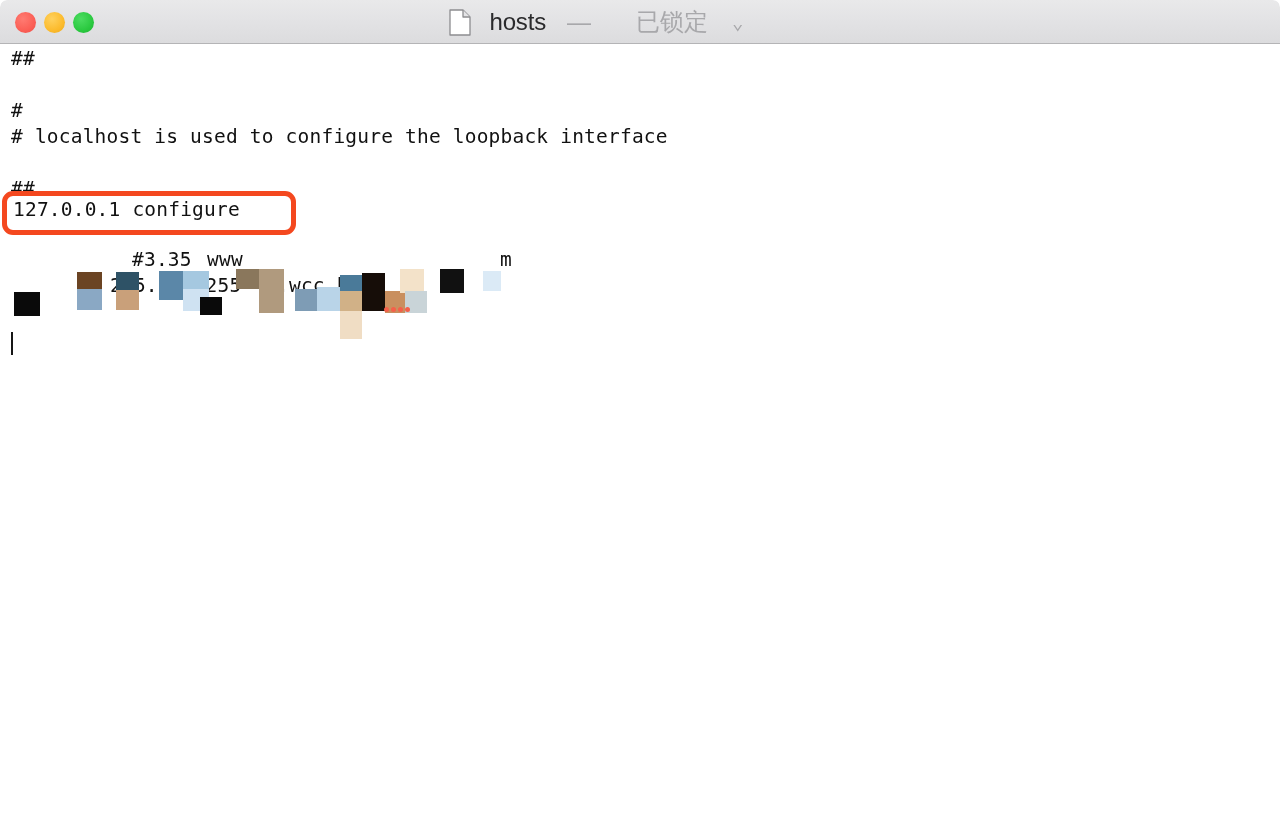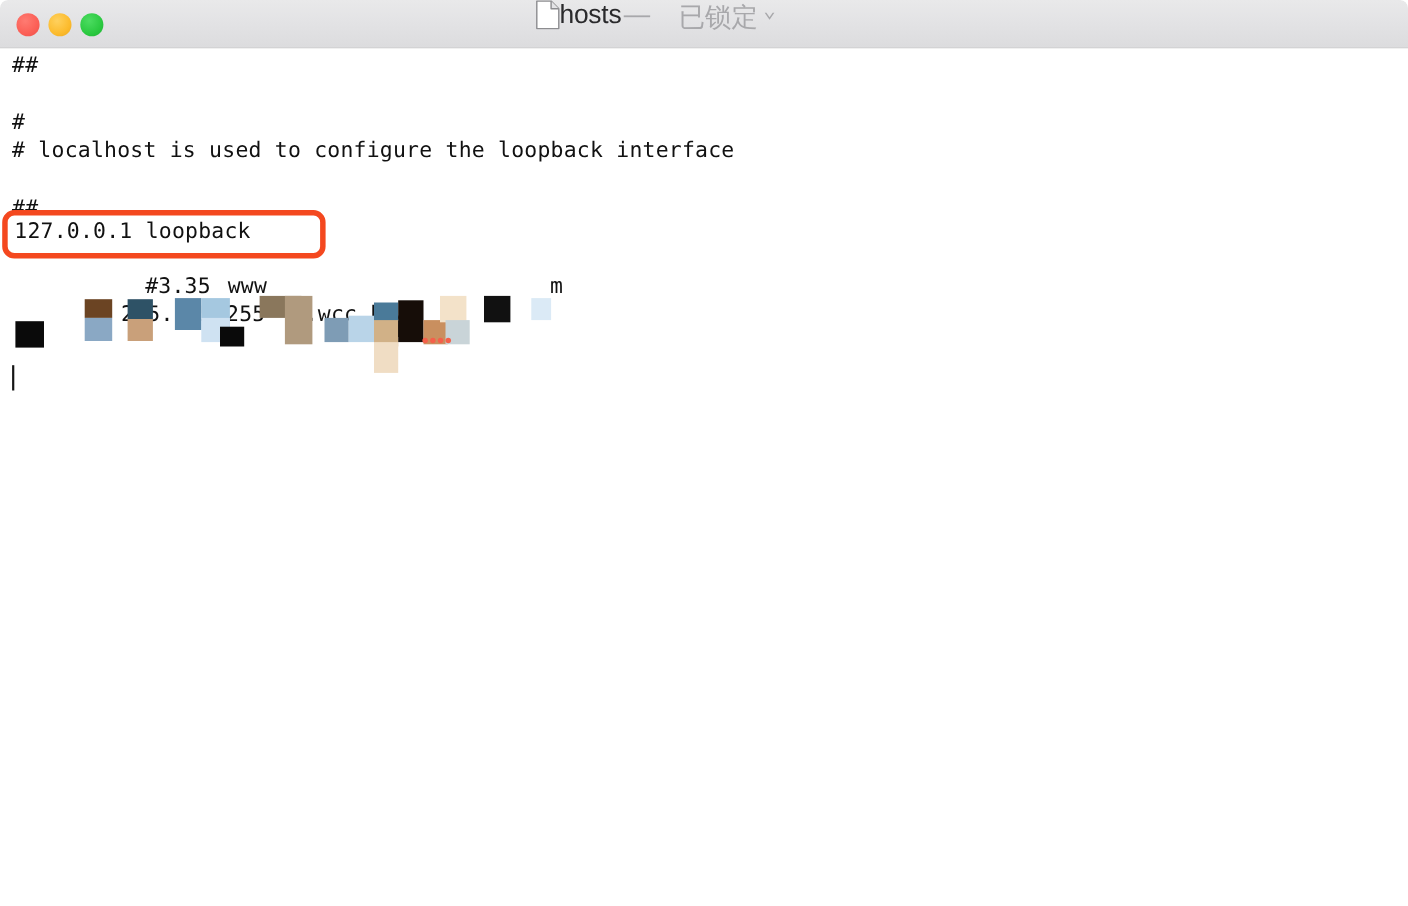--- a/index.html
+++ b/index.html
@@ -56,23 +56,23 @@
   .tl-min    { background: radial-gradient(circle at 38% 33%, #ffd15e 0%, #fcbb2d 60%, #eaa81e 100%); }
   .tl-max    { background: radial-gradient(circle at 38% 33%, #4cdc61 0%, #2bc940 60%, #1eb232 100%); }
 
   .title-center {
     position: absolute;
     left: 0;
     top: 0;
     width: 1192px;
     height: 44px;
     display: flex;
-    align-items: flex-start;
+    align-items: center;
     justify-content: center;
-    gap: 0;
+    gap: 19px;
     pointer-events: none;
   }
   .doc-icon {
     width: 22px;
     height: 27px;
     display: block;
   }
   .title-text {
     font-family: "Liberation Sans", sans-serif;
     font-size: 24px;
@@ -217,21 +217,21 @@
     </div>
   </div>
 
   <div id="doc">
 
     <div class="line" style="top:1px">##</div>
     <div class="line" style="top:53px">#</div>
     <div class="line" style="top:79px"># localhost is used to configure the loopback interface</div>
     <div class="line" style="top:131px">##</div>
 
-    <div class="hl-line" style="top:152px">127.0.0.1 loopback</div>
+    <div class="hl-line" style="top:152px">127.0.0.1 configure</div>
     <div id="redbox"></div>
 
     <div id="redacted">
       <div class="obf-text" style="left:108px; top:22px;margin-left:24px;">#3.35</div>
       <div class="obf-text" style="left:207px; top:22px;">www</div>
       <div class="obf-text" style="left:500px; top:22px;">m</div>
       <div class="obf-text" style="left:110px; top:48px;">255.255.255</div>
       <div class="obf-text" style="left:277px; top:48px;">.wcc.hua</div>
       <div class="obf-text" style="left:360px; top:62px;">host</div>
       <div id="redaction-blocks">

